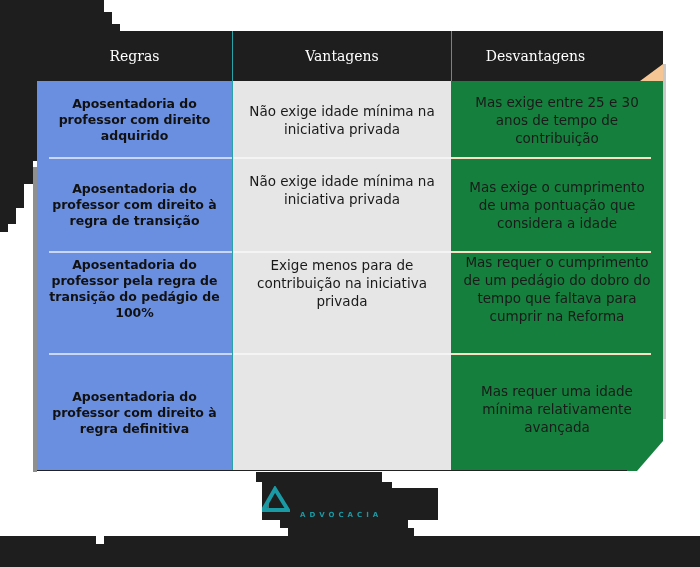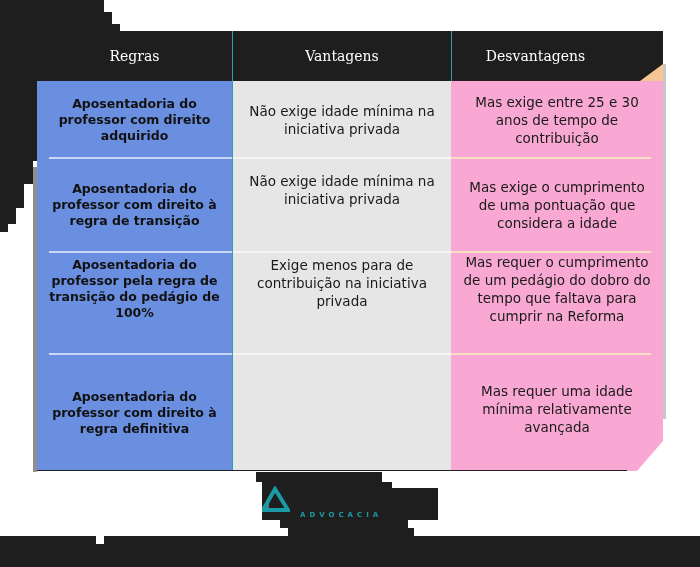--- a/index.html
+++ b/index.html
@@ -22,21 +22,21 @@
     }
     .hcell.c1 { width: 195px; }
     .hcell.c2 { width: 219px; border-left: 1px solid #2aa3a8; }
     .hcell.c3 { width: 168px; border-left: 1px solid #2aa3a8; }
 
     .col {
       position: absolute; top: 50px; height: 390px;
     }
     .col.c1 { left: 0; width: 195px; background: #6b8fe0; }
     .col.c2 { left: 195px; width: 219px; background: #e6e6e6; border-left: 1px solid #2aa3a8; }
-    .col.c3 { left: 414px; width: 212px; background: #f9a8d4;
+    .col.c3 { left: 414px; width: 212px; background: #15803d;
       clip-path: polygon(0 0, 100% 0, 100% 360px, 186px 100%, 0 100%); }
 
     .cell {
       position: absolute; left: 0; width: 100%;
       display: flex; align-items: center; justify-content: center; text-align: center;
       padding: 0 8px;
     }
     .col.c1 .cell { font-weight: bold; font-size: 12.5px; line-height: 16px; color: #111; }
     .col.c2 .cell, .col.c3 .cell { font-size: 13.5px; line-height: 18px; color: #1a1a1a; }
 

